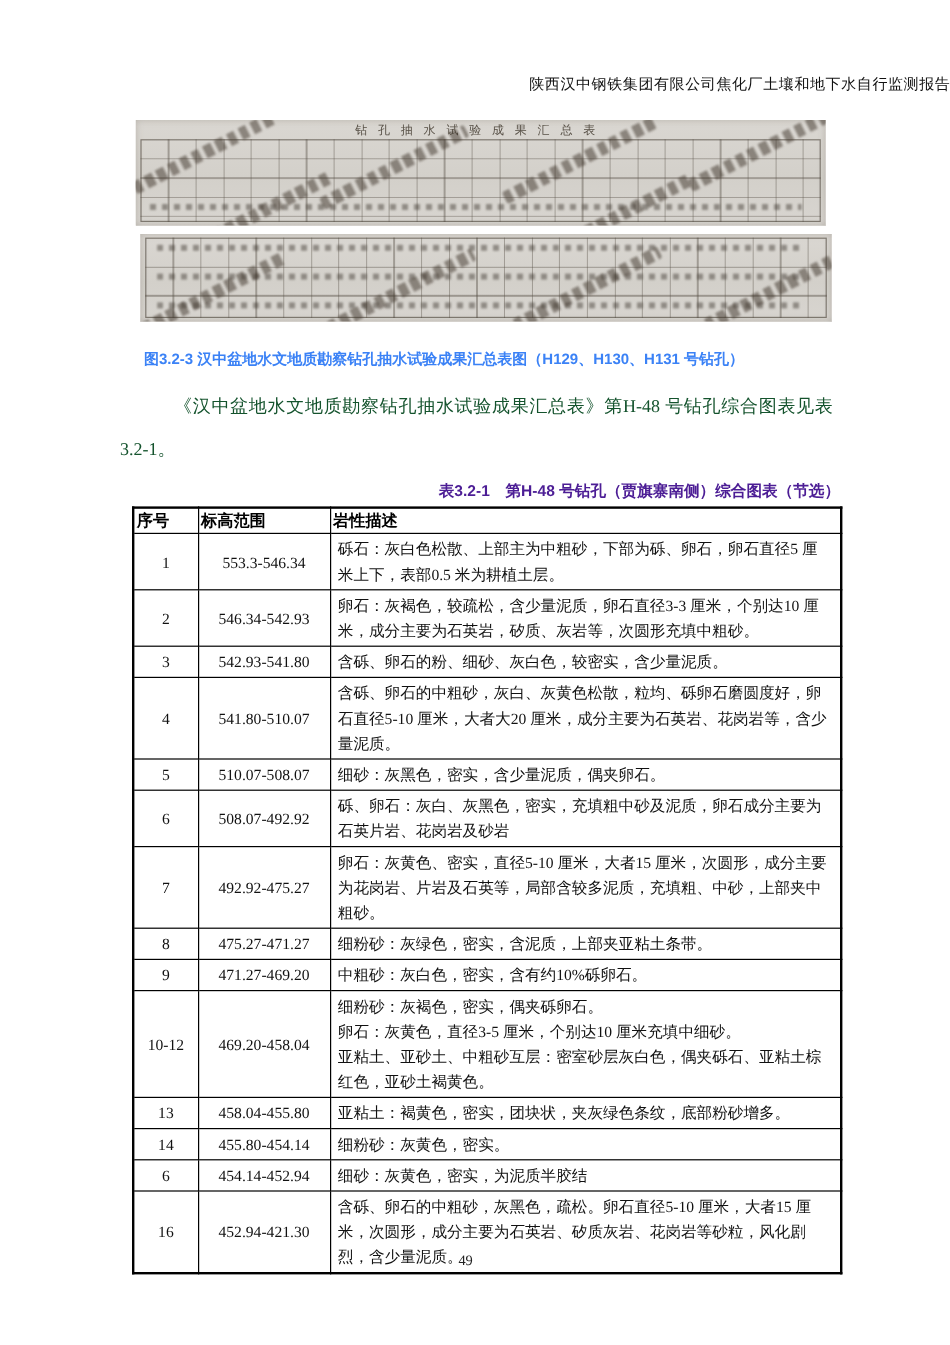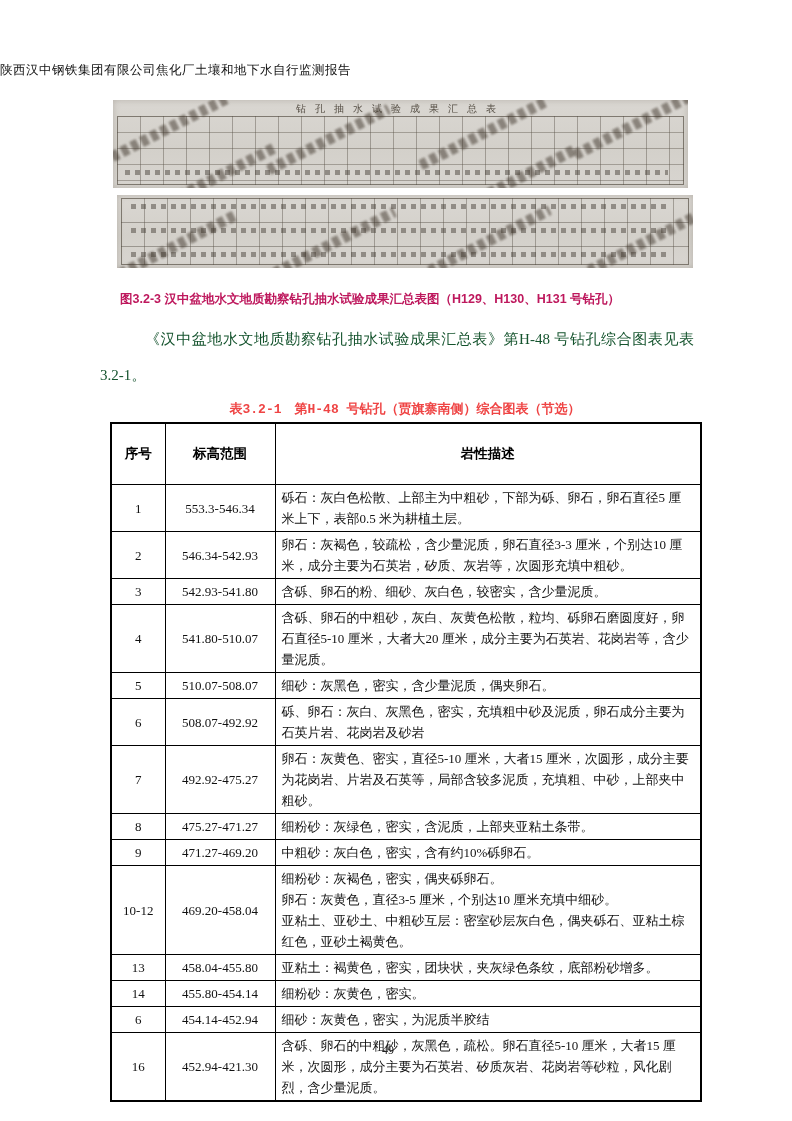--- a/index.html
+++ b/index.html
@@ -3,21 +3,21 @@
 <meta charset="utf-8">
 <style>
   * { margin:0; padding:0; box-sizing:border-box; }
   html,body { background:#ffffff; }
   .page {
     position:relative; width:792px; height:1121px; margin:0 auto;
     background:#ffffff; overflow:hidden;
     font-family:"Liberation Serif","DejaVu Serif",serif; color:#000;
   }
   .header-title {
-    padding-top:62px; text-align:left;
+    padding-top:62px; text-align:right;
     font-size:12.5px; letter-spacing:0.5px; color:#111;
   }
   
   .scan {
     position:relative; overflow:hidden;
     background:linear-gradient(180deg,#dad7d2 0%,#d3d0ca 55%,#d8d5d0 100%);
     box-shadow:inset 0 0 6px rgba(120,112,100,.35);
   }
   .scan1 { margin:21px 0 0 113px; width:575px; height:88px; }
   .scan2 { margin:7px 0 0 117px; width:576px; height:73px; }
@@ -44,44 +44,44 @@
   }
   .stamp {
     position:absolute; height:11px; transform:rotate(-27deg); filter:blur(1px);
     background:repeating-linear-gradient(90deg, rgba(62,52,42,.5) 0 7px, transparent 7px 11px);
     border-radius:2px;
   }
   
   .fig-caption {
     margin:23px 70px 0 120px;
     font-family:"Liberation Sans","DejaVu Sans",sans-serif;
-    font-weight:bold; font-size:12.5px; color:#be185d;
+    font-weight:bold; font-size:12.5px; color:#3b82f6;
   }
   .body-para {
     margin:13px 98px 0 100px; width:594px;
     font-size:15px; line-height:36px; text-indent:3em; color:#14532d;
     text-align:justify;
   }
   .table-caption {
-    margin:7px 0 4px 110px; width:590px; text-align:center;
-    font-family:Liberation Mono, monospace;
-    font-weight:bold; font-size:13px; color:#ef4444;
+    margin:7px 0 4px 110px; width:590px; text-align:right;
+    font-family:Liberation Sans, sans-serif;
+    font-weight:bold; font-size:13px; color:#4c1d95;
   }
   table.litho {
     margin-left:110px; width:590px; border-collapse:collapse;
     border:2px solid #000; table-layout:fixed;
     font-size:13px;
   }
   table.litho col.c-no  { width:54px; }
   table.litho col.c-rng { width:110px; }
   table.litho col.c-dsc { width:426px; }
   table.litho th {
-    border:1px solid #000; padding:21px 2px;
+    border:1px solid #000; padding:1px 2px;
     font-family:"Liberation Sans","DejaVu Sans",sans-serif;
-    font-weight:bold; font-size:13.5px; text-align:center;
+    font-weight:bold; font-size:13.5px; text-align:left;
   }
   table.litho td {
     border:1px solid #000; padding:2px 6px; vertical-align:middle;
     line-height:21px; color:#111;
   }
   td.no, td.rng { text-align:center; font-size:13px; }
   td.dsc { text-align:left; white-space:pre-line; padding-left:8px; padding-right:6px;border-radius:23px; }
   .page-number {
     position:absolute; left:0; right:16px; bottom:63px; text-align:center;
     font-size:12px; color:#222;

